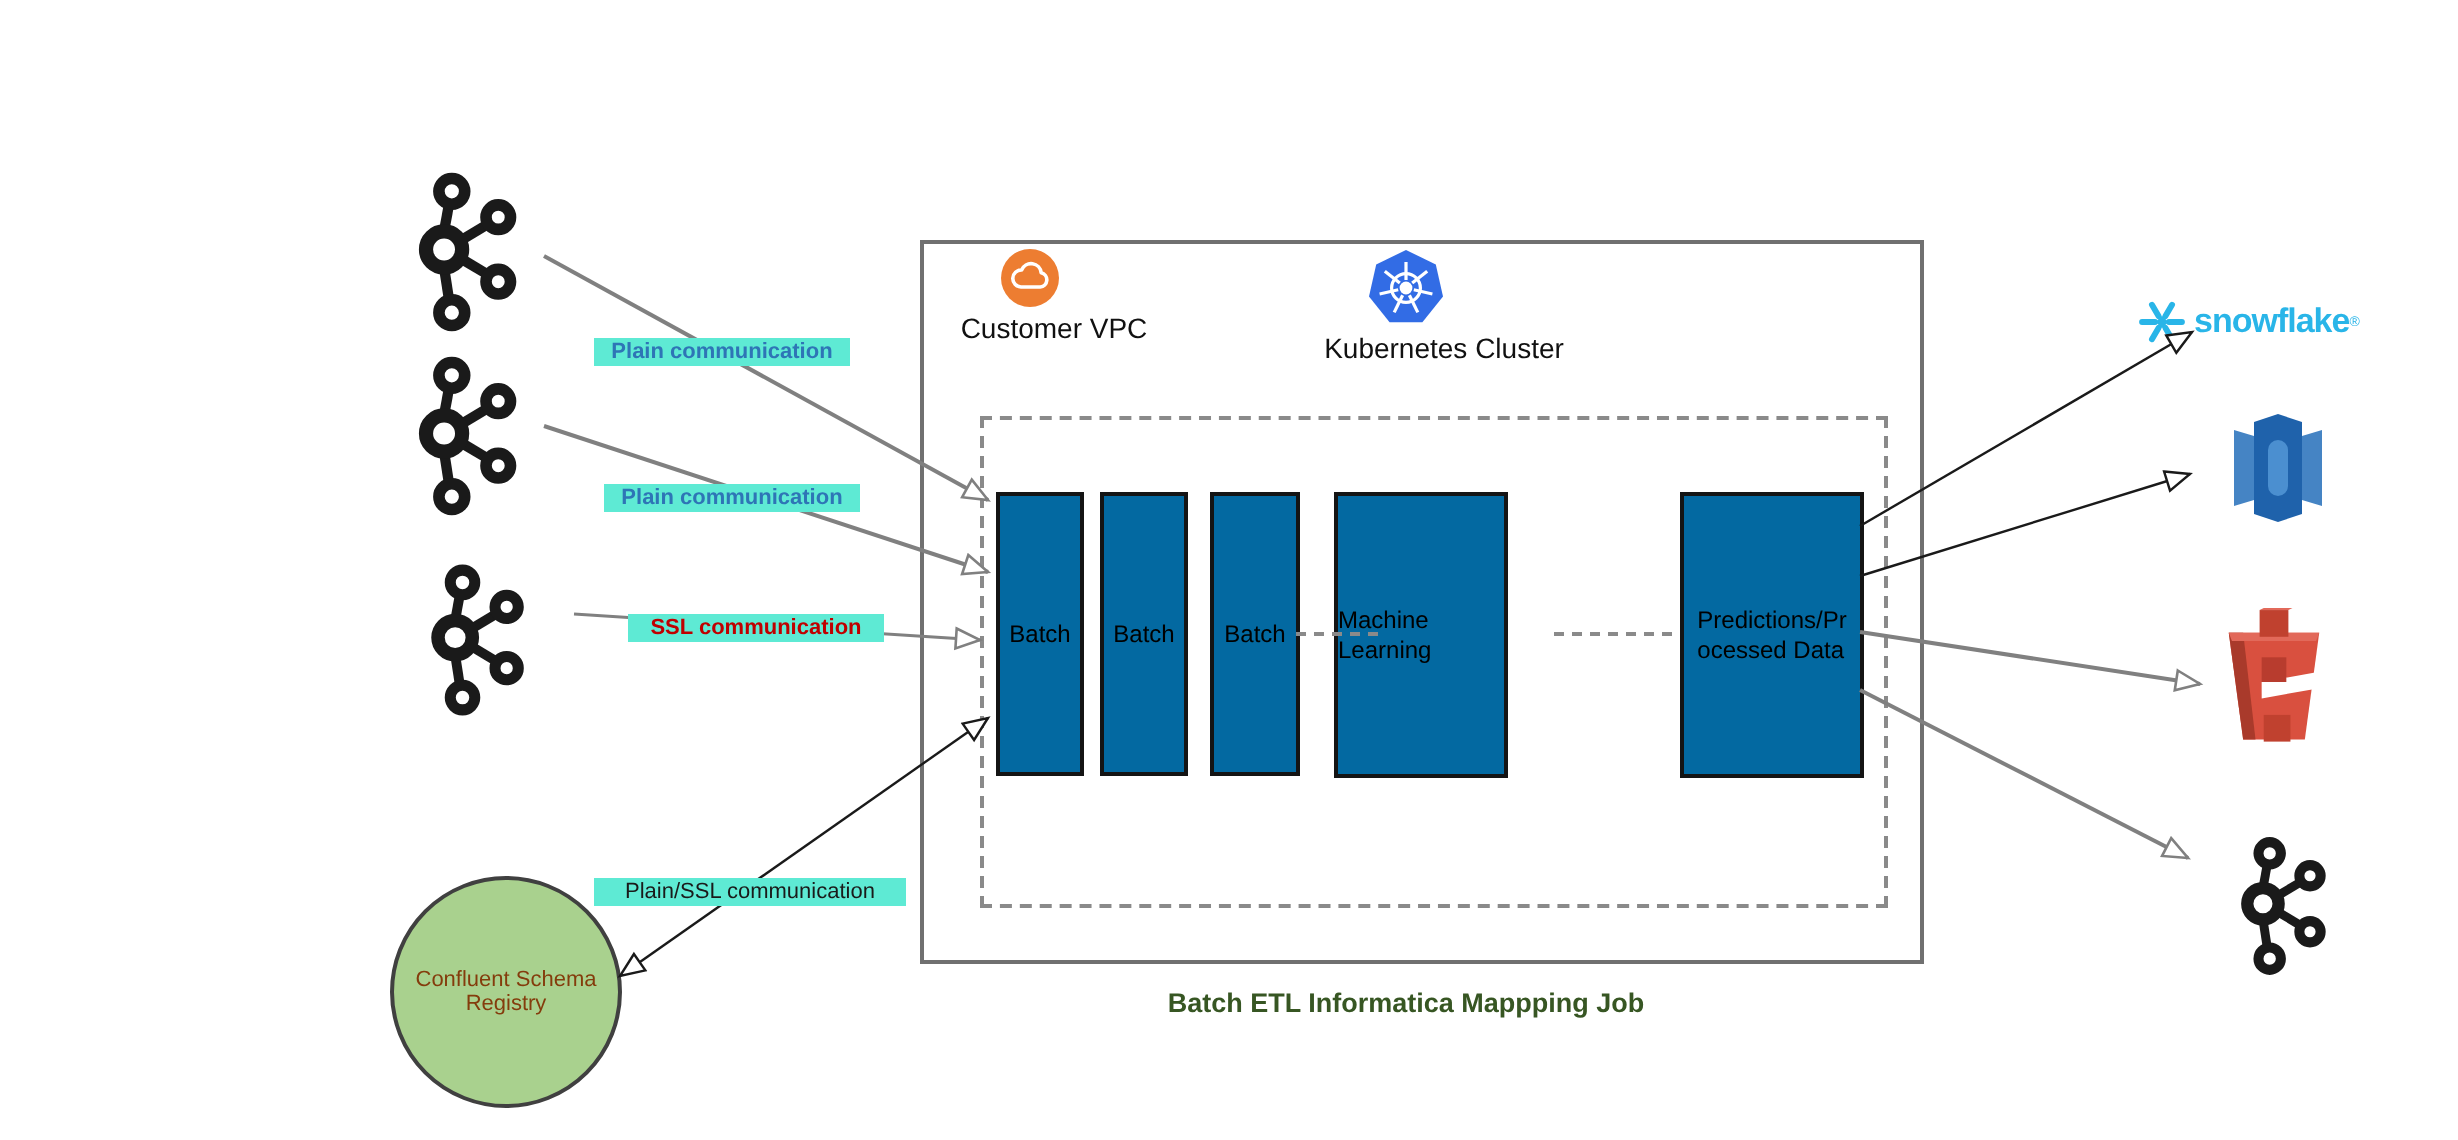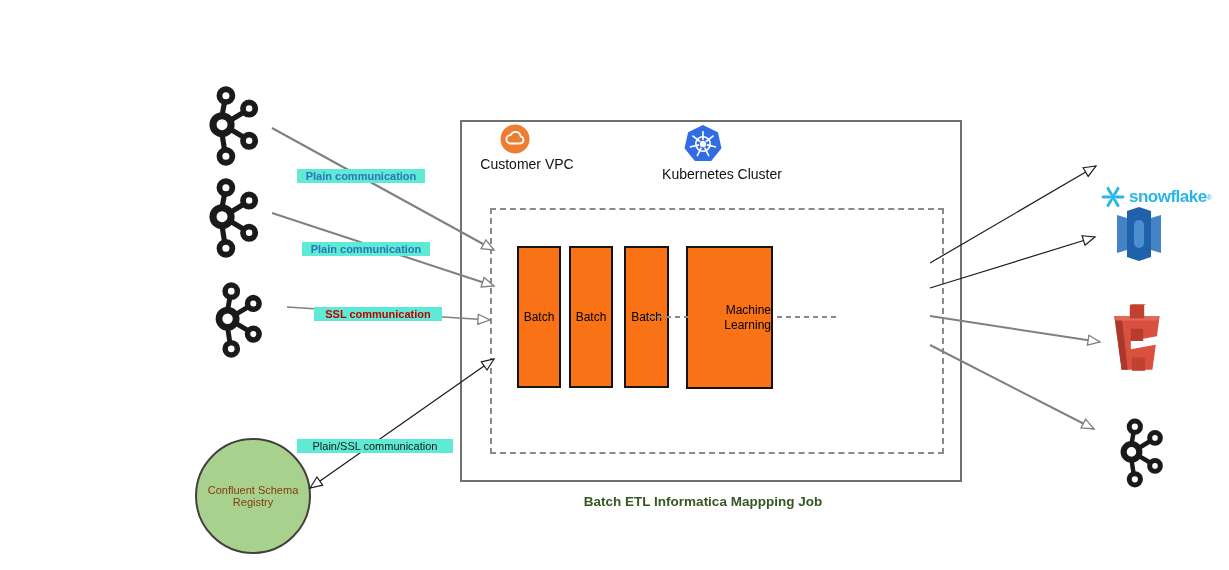--- a/index.html
+++ b/index.html
@@ -4,22 +4,22 @@
 <style>
   html,body{margin:0;padding:0;background:#ffffff;}
   .canvas{
     position:relative;width:1229px;height:570px;background:#ffffff;
     font-family:"Liberation Sans", sans-serif;color:#000;overflow:hidden;
   }
   .abs{position:absolute;}
   
   .outer-box{left:460px;top:120px;width:498px;height:358px;border:2px solid #707070;background:#fff;z-index:1;}
   .dashed-box{left:490px;top:208px;width:450px;height:242px;border:2px dashed #8a8a8a;background:transparent;z-index:2;}
-  .node-box{border:2px solid #141414;background:#f97316;display:flex;align-items:center;justify-content:center;
-    text-align:right;font-size:12px;line-height:1.25;z-index:3;margin-left:19px;}
+  .node-box{border:2px solid #141414;background:#0369a1;display:flex;align-items:center;justify-content:center;
+    text-align:left;font-size:12px;line-height:1.25;z-index:3;}
   .batch1{left:498px;top:246px;width:40px;height:138px;}
   .batch2{left:550px;top:246px;width:40px;height:138px;}
   .batch3{left:605px;top:246px;width:41px;height:138px;}
   .ml-box{left:667px;top:246px;width:83px;height:139px;}
   .pred-box{left:840px;top:246px;width:88px;height:139px;font-size:12px;}
   
   .edge-label{z-index:6;background:#5eead4;font-size:11px;font-weight:bold;text-align:center;padding:1px 2px;white-space:nowrap;}
   .lbl-blue{color:var(--label-blue,#2e75b6);}
   .lbl-red{color:var(--label-red,#c00000);}
   .lbl-plain{color:#1a1a1a;font-weight:normal;}
@@ -68,20 +68,26 @@
       </g>
       <circle cx="20" cy="20" r="3.2" fill="#ffffff"></circle>
     </svg>
   </div>
   <div class="abs icon-label" style="left:656px;top:166px;width:132px;">Kubernetes Cluster</div>
 
   <div class="abs node-box batch1">Batch</div>
   <div class="abs node-box batch2">Batch</div>
   <div class="abs node-box batch3">Batch</div>
   <div class="abs node-box ml-box">Machine Learning</div>
+  <div class="abs node-box pred-box">
+    <div>
+      <span>Predictions/Pr</span><br>
+      <span>ocessed Data</span>
+    </div>
+  </div>
 
   <div class="abs icon-wrap" style="left:200px;top:86px;">
     <svg width="66" height="80" viewBox="0 0 100 124">
       <g stroke="#1a1a1a" fill="none">
         <line x1="37" y1="24" x2="33" y2="46" stroke-width="8"></line>
         <line x1="33" y1="74" x2="37" y2="100" stroke-width="8"></line>
         <line x1="46" y1="53" x2="66" y2="41" stroke-width="8"></line>
         <line x1="46" y1="67" x2="66" y2="79" stroke-width="8"></line>
         <circle cx="39" cy="15" r="10" stroke-width="9" fill="#fff"></circle>
         <circle cx="39" cy="109" r="10" stroke-width="9" fill="#fff"></circle>
@@ -119,21 +125,21 @@
         <circle cx="75" cy="35" r="9.5" stroke-width="9" fill="#fff"></circle>
         <circle cx="75" cy="85" r="9.5" stroke-width="9" fill="#fff"></circle>
       </g>
     </svg>
   </div>
 
   <div class="abs registry-circle">
     <span>Confluent Schema Registry</span>
   </div>
 
-  <div class="abs icon-wrap" style="left:1100px;top:148px;margin-top:36px;">
+  <div class="abs icon-wrap" style="left:1068px;top:148px;">
     <svg width="26" height="26" viewBox="0 0 30 30">
       <g stroke="#29b5e8" stroke-width="3.4" stroke-linecap="round">
         <line x1="19" y1="15" x2="26.5" y2="15"></line>
         <line x1="17" y1="18.4" x2="20.8" y2="24.9"></line>
         <line x1="13" y1="18.4" x2="9.2" y2="24.9"></line>
         <line x1="11" y1="15" x2="3.5" y2="15"></line>
         <line x1="13" y1="11.6" x2="9.2" y2="5.1"></line>
         <line x1="17" y1="11.6" x2="20.8" y2="5.1"></line>
       </g>
       <rect x="12.4" y="12.4" width="5.2" height="5.2" fill="#29b5e8" transform="rotate(45 15 15)"></rect>

